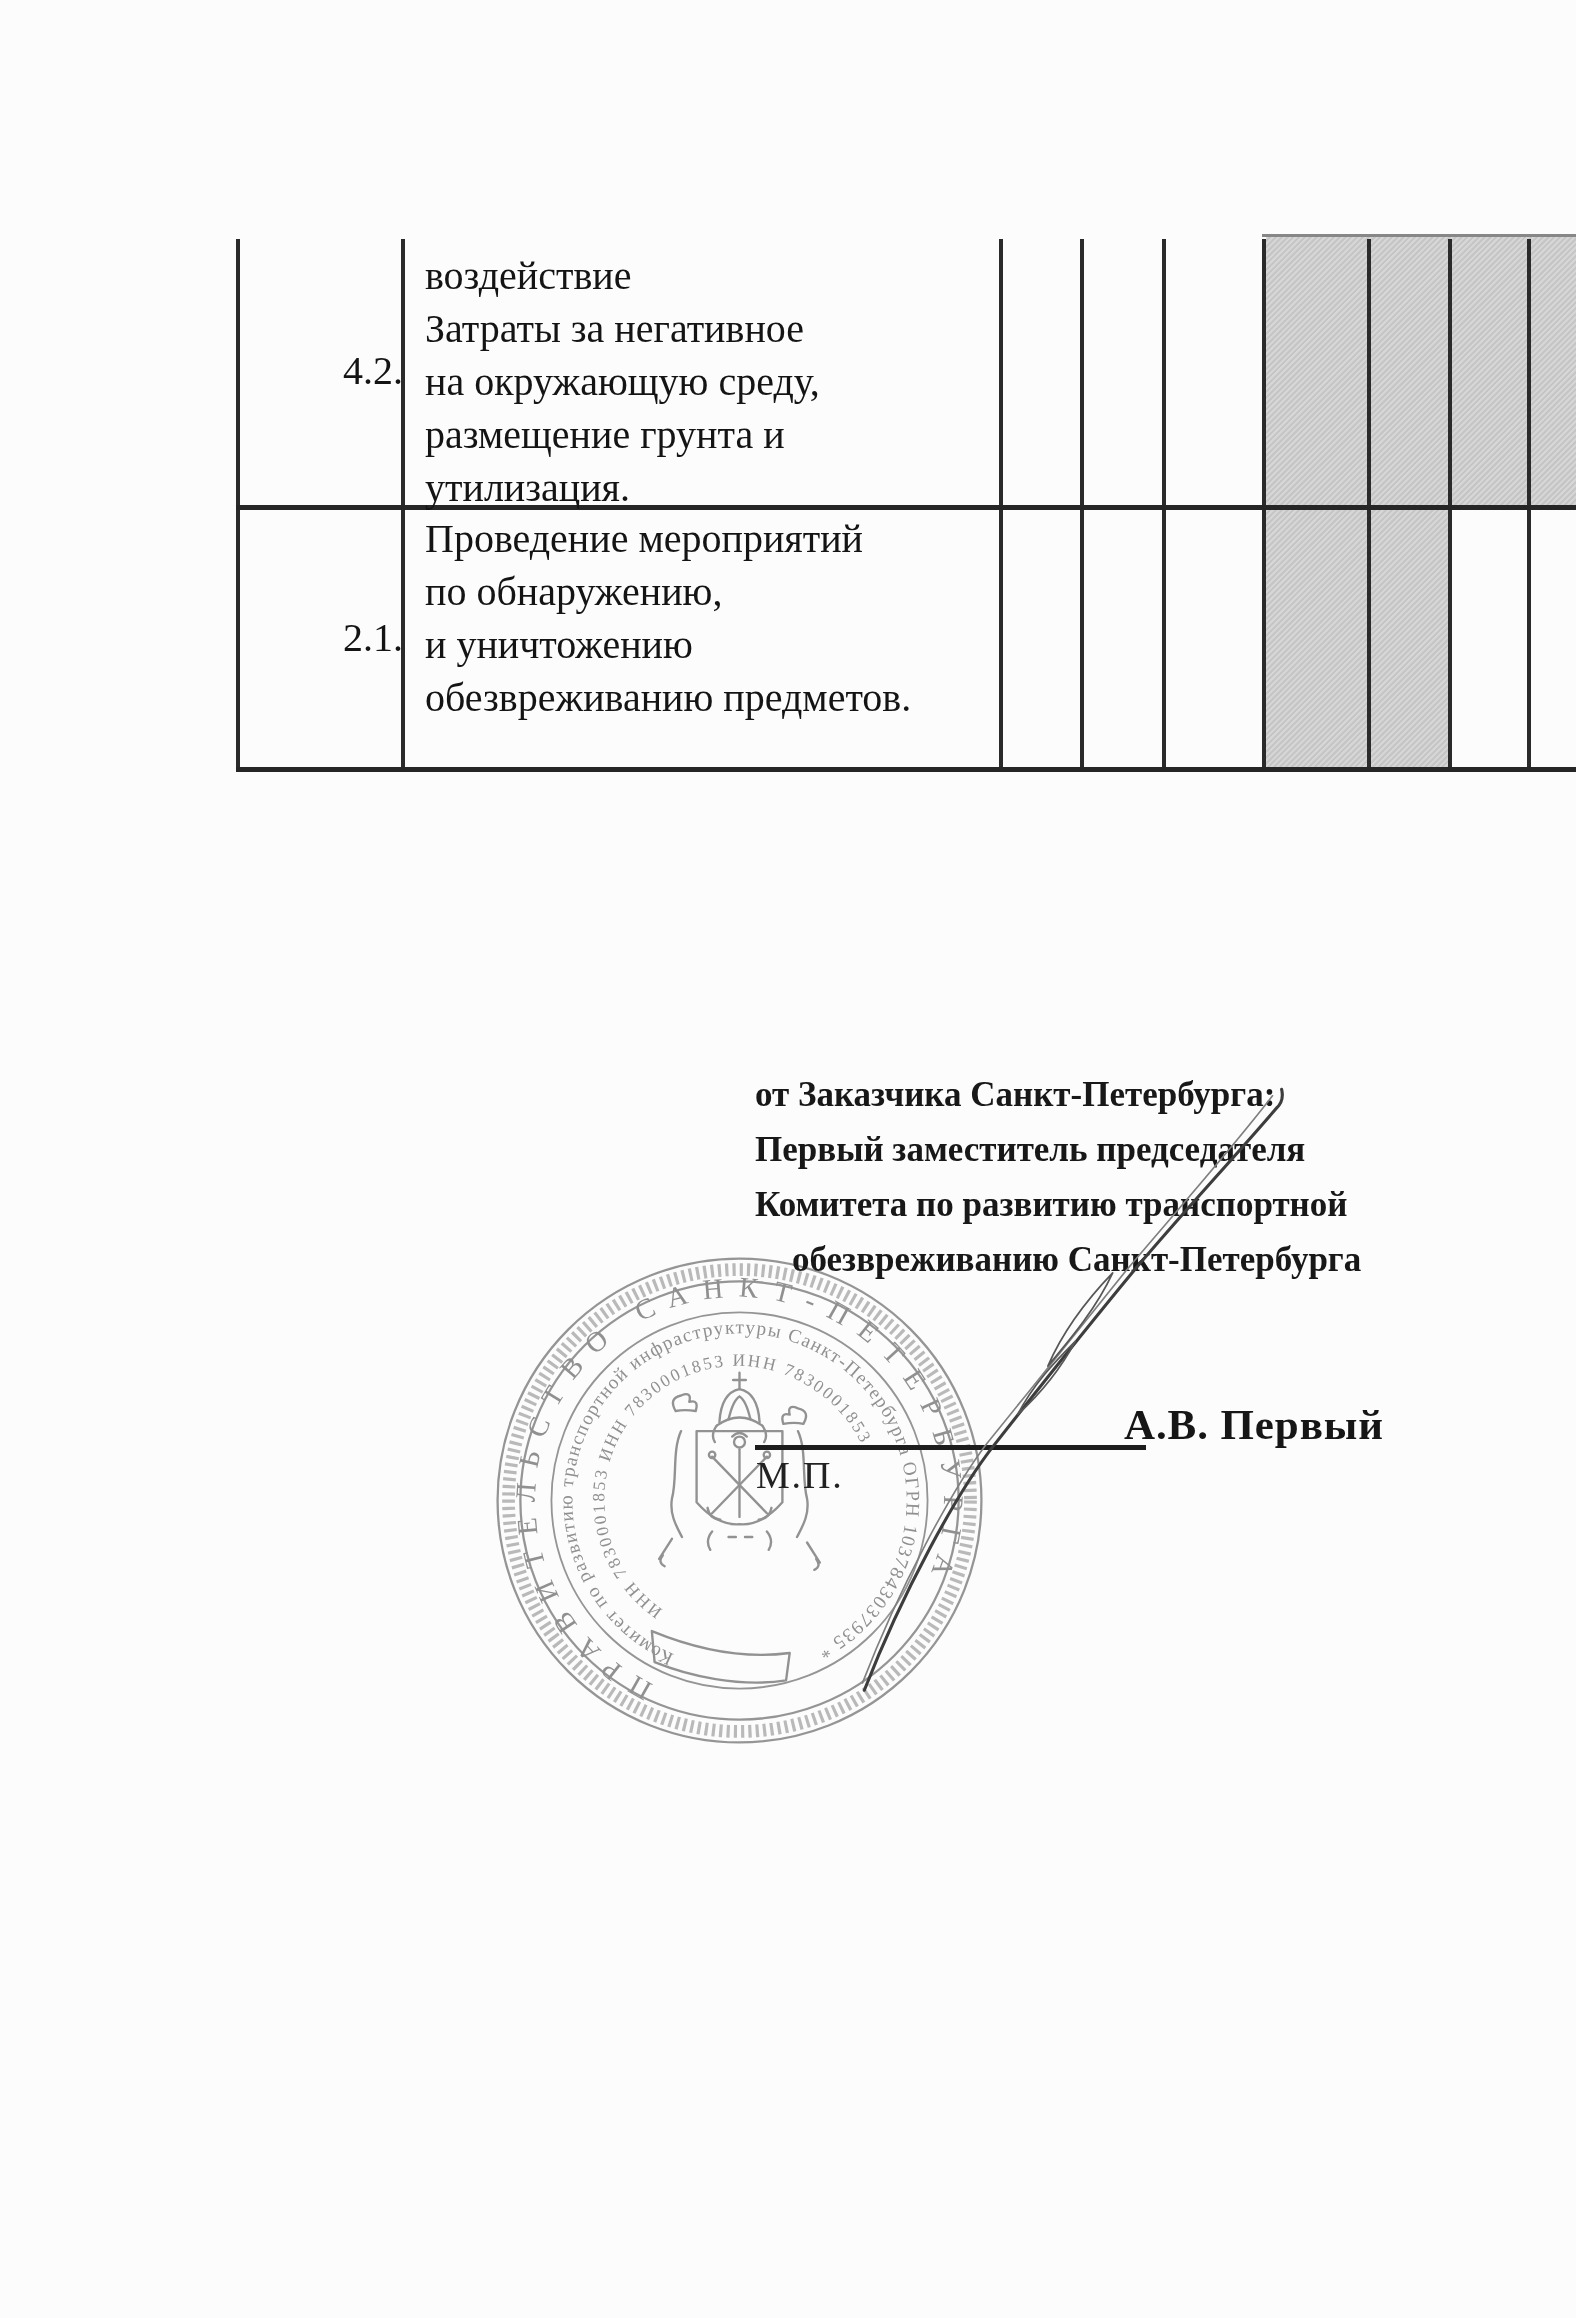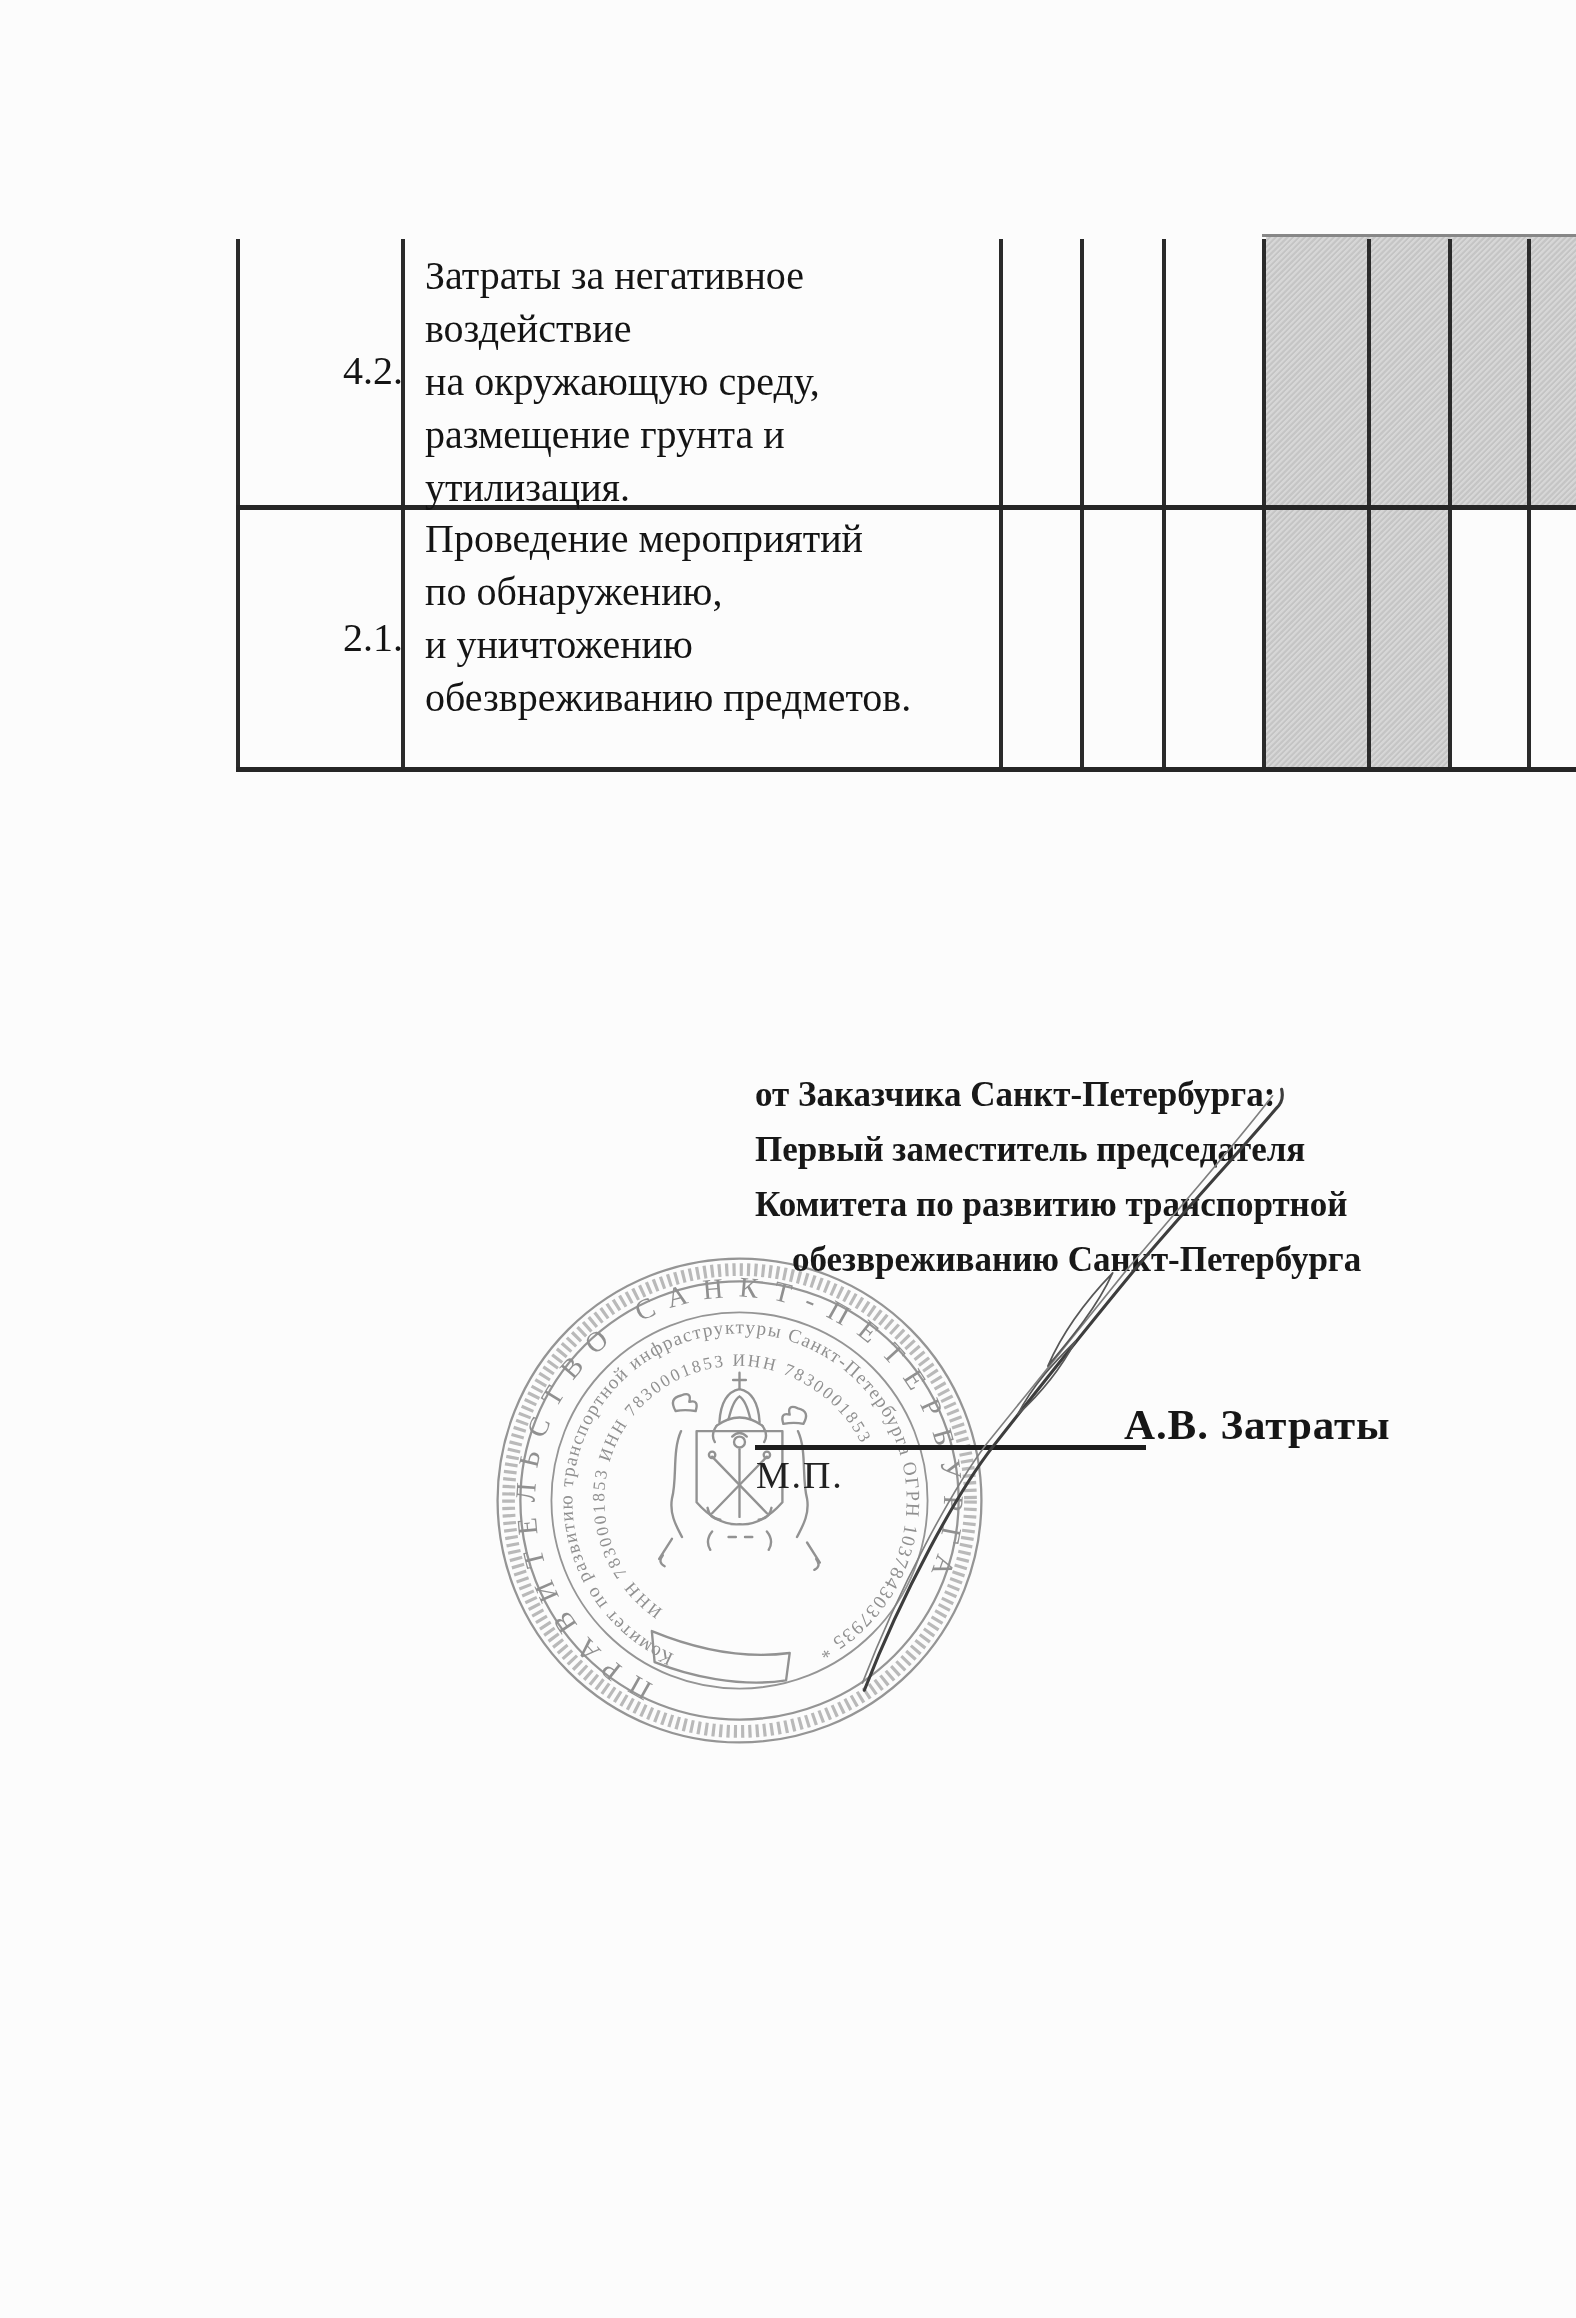--- a/index.html
+++ b/index.html
@@ -83,22 +83,22 @@
     <div class="vline" style="left:1367px;"></div>
     <div class="vline" style="left:1448px;"></div>
     <div class="vline" style="left:1527px;"></div>
 
     <div class="hline" style="left:1262px;width:314px;top:234px;height:2.7px;opacity:.55;"></div>
     <div class="hline" style="top:505px;"></div>
     <div class="hline" style="top:767px;"></div>
 
     <div class="cell-num" style="top:347px;">4.2.</div>
     <div class="cell-desc" style="top:249px;">
+      <div>воздействие</div>
       <div>Затраты за негативное</div>
-      <div>воздействие</div>
       <div>на окружающую среду,</div>
       <div>размещение грунта и</div>
       <div>утилизация.</div>
     </div>
 
     <div class="cell-num" style="top:614px;">2.1.</div>
     <div class="cell-desc" style="top:512px;">
       <div>Проведение мероприятий</div>
       <div>по обнаружению,</div>
       <div>и уничтожению</div>
@@ -162,21 +162,21 @@
       <path class="arms" d="M196,312 L182,334 M344,316 L358,338"></path>
       <path class="arms" d="M186,330 q-6,8 2,12 M354,334 q6,8 -2,12"></path>
       <path class="arms" d="M240,304 q-8,10 -2,20 M300,304 q8,10 2,20 M258,310 l8,0 M276,310 l8,0"></path>
 
       <path class="arms" d="M174,413 C230,436 280,443 325,437 L321,467 C270,475 214,462 177,447 Z" fill="#dedede" fill-opacity=".45" stroke-width="2.2"></path>
     </g>
   </svg>
 
   <div class="sig-line"></div>
   <div class="mp-label">М.П.</div>
-  <div class="sig-name">А.В. Затраты</div>
+  <div class="sig-name">А.В. Первый</div>
 
   <svg id="pen" width="512" height="694" viewBox="0 0 560 760">
     <path class="pen-main" d="M503,42 Q506,55 497,63 C450,118 392,180 340,242 C292,300 238,368 187,433 C148,483 88,592 46,700"></path>
     <path class="pen-side" d="M493,49 C446,110 388,175 333,240 C287,297 232,366 180,430 C142,480 84,588 44,692"></path>
     <path class="pen-loop" d="M318,243 C300,282 272,315 247,345 C264,306 290,272 318,243 Z"></path>
     <path class="pen-loop" d="M277,318 C260,350 237,377 214,398 C231,365 254,341 277,318 Z"></path>
   </svg>
 
 </div>
 

